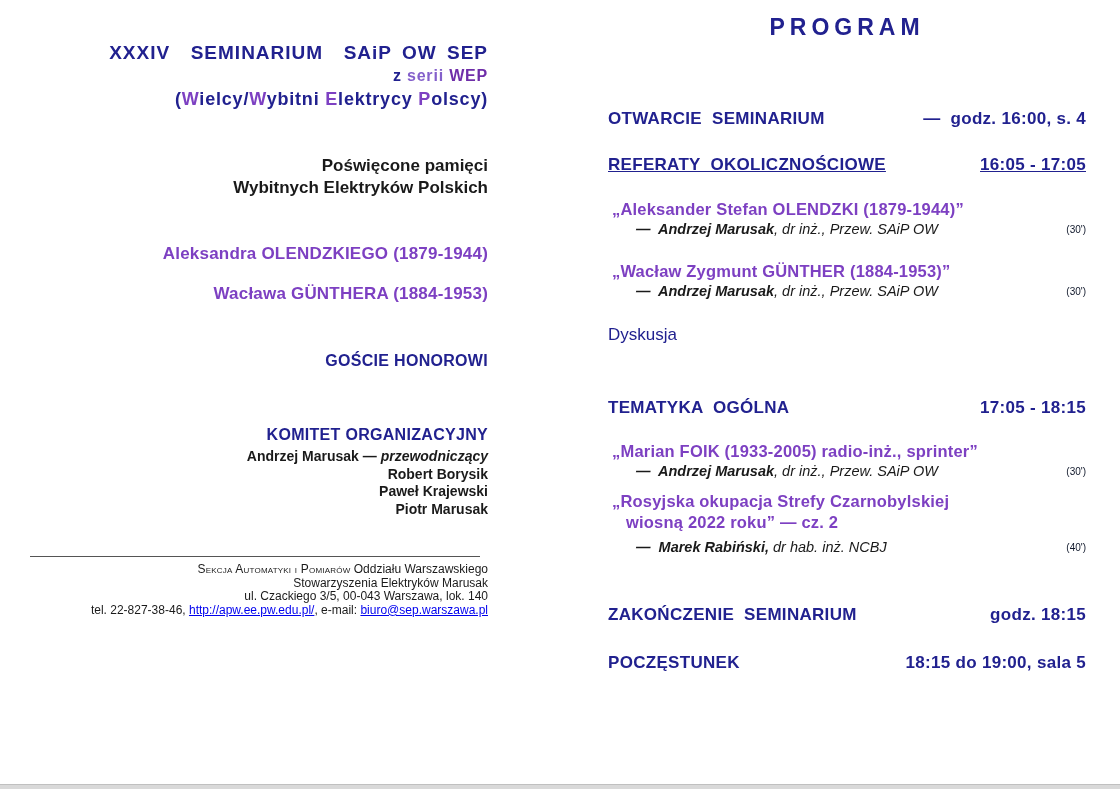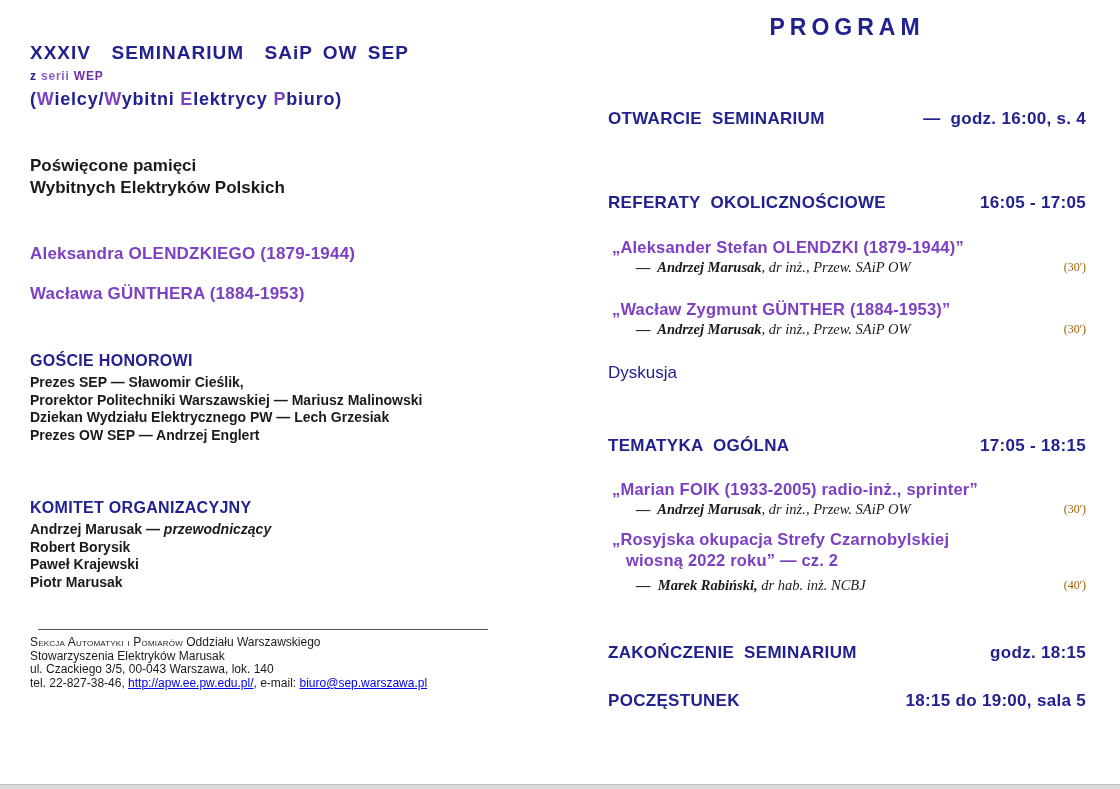--- a/index.html
+++ b/index.html
@@ -13,26 +13,26 @@
   }
   .pre { white-space: pre-wrap; }
   .nowrap { white-space: nowrap; }
   .navy { color: var(--navy, #21218F); }
   .purple { color: var(--purple, #7D40C2); }
   .purple-light { color: var(--purple_light, #8460CB); }
   .purple-deep { color: var(--purple_deep, #6F2EA9); }
 
   
   .col-left {
-    position: absolute; left: 30px; top: 0; width: 466px;
-    text-align: left;
+    position: absolute; left: 22px; top: 0; width: 466px;
+    text-align: right;
   }
   .l-title { padding-top: 41px; font-weight: bold; }
   .t1 { font-size: 19px; line-height: 24px; letter-spacing: 1px; word-spacing: 4px; }
-  .t2 { font-size: 12px; line-height: 22px; letter-spacing: 0.8px; }
+  .t2 { font-size: 16px; line-height: 22px; letter-spacing: 0.8px; }
   .t3 { font-size: 18px; line-height: 24px; letter-spacing: 0.8px; }
   .dedication { margin-top: 44px; font-size: 17px; line-height: 22px; font-weight: bold; }
   .honoree { font-size: 17px; line-height: 22px; font-weight: bold; letter-spacing: 0.2px; }
   .honoree.first { margin-top: 44px; }
   .honoree.second { margin-top: 18px; }
   .sec-heading { font-size: 16px; line-height: 20px; font-weight: bold; letter-spacing: 0.3px; }
   .guests-block { margin-top: 46px; }
   .people-list { margin-top: 3px; font-size: 14px; line-height: 17.5px; font-weight: bold; }
   .committee-block { margin-top: 54px; }
   .chair-role { font-style: italic; }
@@ -45,75 +45,69 @@
   .col-right { position: absolute; left: 608px; top: 0; width: 478px; }
   .program-title {
     padding-top: 13px; text-align: center; font-size: 23px; line-height: 28px;
     font-weight: bold; letter-spacing: 5px;
   }
   .agenda-row {
     display: flex; justify-content: space-between; align-items: baseline;
     font-size: 17px; line-height: 22px; font-weight: bold; letter-spacing: 0.3px;
   }
   .row-otwarcie { margin-top: 67px; }
-  .row-referaty { margin-top: 62px; }
+  .row-referaty { margin-top: 24px; text-decoration: underline; }
   .row-tematyka { margin-top: 52px; }
   .row-zakonczenie { margin-top: 47px; }
   .row-poczestunek { margin-top: 26px; gap: 14px; }
   .talk { }
   .talk-1 { margin-top: 23px; }
   .talk-2 { margin-top: 22px; }
   .talk-3 { margin-top: 22px; }
   .talk-4 { margin-top: 10px; }
   .talk-title { font-size: 16.5px; line-height: 21px; font-weight: bold; letter-spacing: 0.2px; padding-left: 4px; }
   .talk-title .cont { padding-left: 14px; }
   .speaker-row {
     display: flex; justify-content: space-between; align-items: center;
-    padding-left: 28px; font-size: 14.5px; line-height: 19px; font-family: Liberation Serif, serif;
+    padding-left: 28px; font-size: 14.5px; line-height: 19px;
   }
   .talk-4 .speaker-row { margin-top: 5px; }
   .speaker { font-style: italic; }
   .speaker .sp-name { font-weight: bold; }
-  .duration { font-size: 12px; font-style: normal; color: #a16207; }
+  .duration { font-size: 10px; font-style: normal; color: #0f172a; }
   .dyskusja { margin-top: 23px; font-size: 17px; line-height: 21px; font-weight: normal; }
 
   .bottom-bar {
     position: absolute; left: 0; bottom: 0; width: 100%; height: 5px;
     background: #d9d9d9; border-top: 1px solid #c0c0c0;
   }
 </style>
 </head>
 <body>
 
 <div>
 
   <div class="col-left">
 
     <div class="l-title">
       <div class="t1 navy pre">XXXIV  SEMINARIUM  SAiP OW SEP</div>
       <div class="t2 pre"><span class="navy">z </span><span class="purple-light">serii </span><span class="purple-deep">WEP</span></div>
-      <div class="t3 pre"><span class="navy">(</span><span class="purple">W</span><span class="navy">ielcy/</span><span class="purple">W</span><span class="navy">ybitni </span><span class="purple">E</span><span class="navy">lektrycy </span><span class="purple">P</span><span class="navy">biuro)</span></div>
+      <div class="t3 pre"><span class="navy">(</span><span class="purple">W</span><span class="navy">ielcy/</span><span class="purple">W</span><span class="navy">ybitni </span><span class="purple">E</span><span class="navy">lektrycy </span><span class="purple">P</span><span class="navy">olscy)</span></div>
     </div>
 
     <div class="dedication">
       <div>Poświęcone pamięci</div>
       <div>Wybitnych Elektryków Polskich</div>
     </div>
 
     <div class="honoree first purple">Aleksandra OLENDZKIEGO (1879-1944)</div>
     <div class="honoree second purple">Wacława GÜNTHERA (1884-1953)</div>
 
     <div class="guests-block">
       <div class="sec-heading navy">GOŚCIE HONOROWI</div>
-      <div class="people-list">
-        <div class="pre nowrap">Prezes SEP  —  Sławomir  Cieślik,</div>
-        <div class="pre nowrap">Prorektor Politechniki Warszawskiej  —  Mariusz Malinowski</div>
-        <div class="pre nowrap">Dziekan Wydziału Elektrycznego PW  —  Lech Grzesiak</div>
-        <div class="pre nowrap">Prezes OW SEP  —  Andrzej Englert</div>
-      </div>
     </div>
 
     <div class="committee-block">
       <div class="sec-heading navy">KOMITET ORGANIZACYJNY</div>
       <div class="people-list">
         <div class="pre nowrap"><span>Andrzej Marusak  —  </span><span class="chair-role">przewodniczący</span></div>
         <div>Robert Borysik</div>
         <div>Paweł Krajewski</div>
         <div>Piotr Marusak</div>
       </div>

